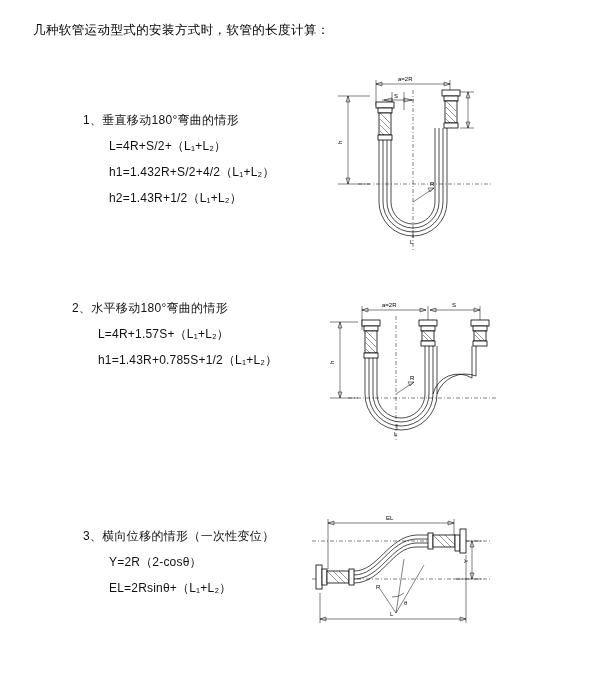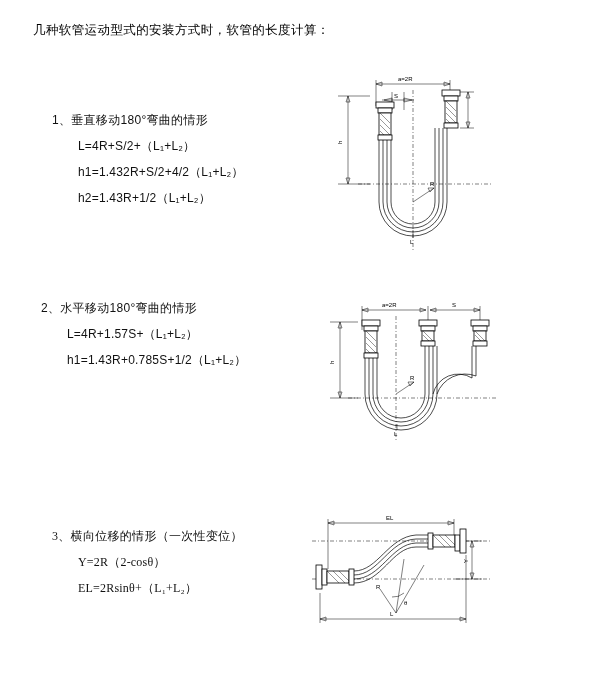--- a/index.html
+++ b/index.html
@@ -24,20 +24,21 @@
     position: absolute;
     left: 33px;
     top: 22px;
     font-size: 12.5px;
     letter-spacing: 0.4px;
     color: #000;
     white-space: nowrap;
   }
   .section {
     position: absolute;
+    margin-left: 31px;
   }
   .sec-heading {
     font-size: 12px;
     white-space: nowrap;
     margin-bottom: 9px;
     letter-spacing: 0.3px;
   }
   .formula {
     font-size: 12px;
     white-space: nowrap;
@@ -239,21 +240,21 @@
         <line class="ln-thin" x1="78" y1="104" x2="96" y2="92"></line>
         <path class="ln-thin" d="M96 92 l-6 0 l2 4 z" fill="#000"></path>
         <text class="dimtxt" x="92" y="90">R</text>
       </g>
 
       <text class="dimtxt" x="76" y="146">L</text>
       <line class="ln-thin" x1="79" y1="134" x2="79" y2="140"></line>
     </svg>
   </div>
 
-  <div class="section" style="left:52px; top:528px;font-family:Liberation Serif, serif;">
+  <div class="section" style="left:52px; top:528px;">
     <div class="sec-heading">3、横向位移的情形（一次性变位）</div>
     <div class="formula">Y=2R（2-cosθ）</div>
     <div class="formula">EL=2Rsinθ+（L₁+L₂）</div>
   </div>
 
   <div class="fig" style="left:296px; top:505px;">
     <svg width="210" height="130" viewBox="0 0 210 130">
 
       <g>
         <line class="ln-thin" x1="32" y1="18" x2="158" y2="18"></line>

